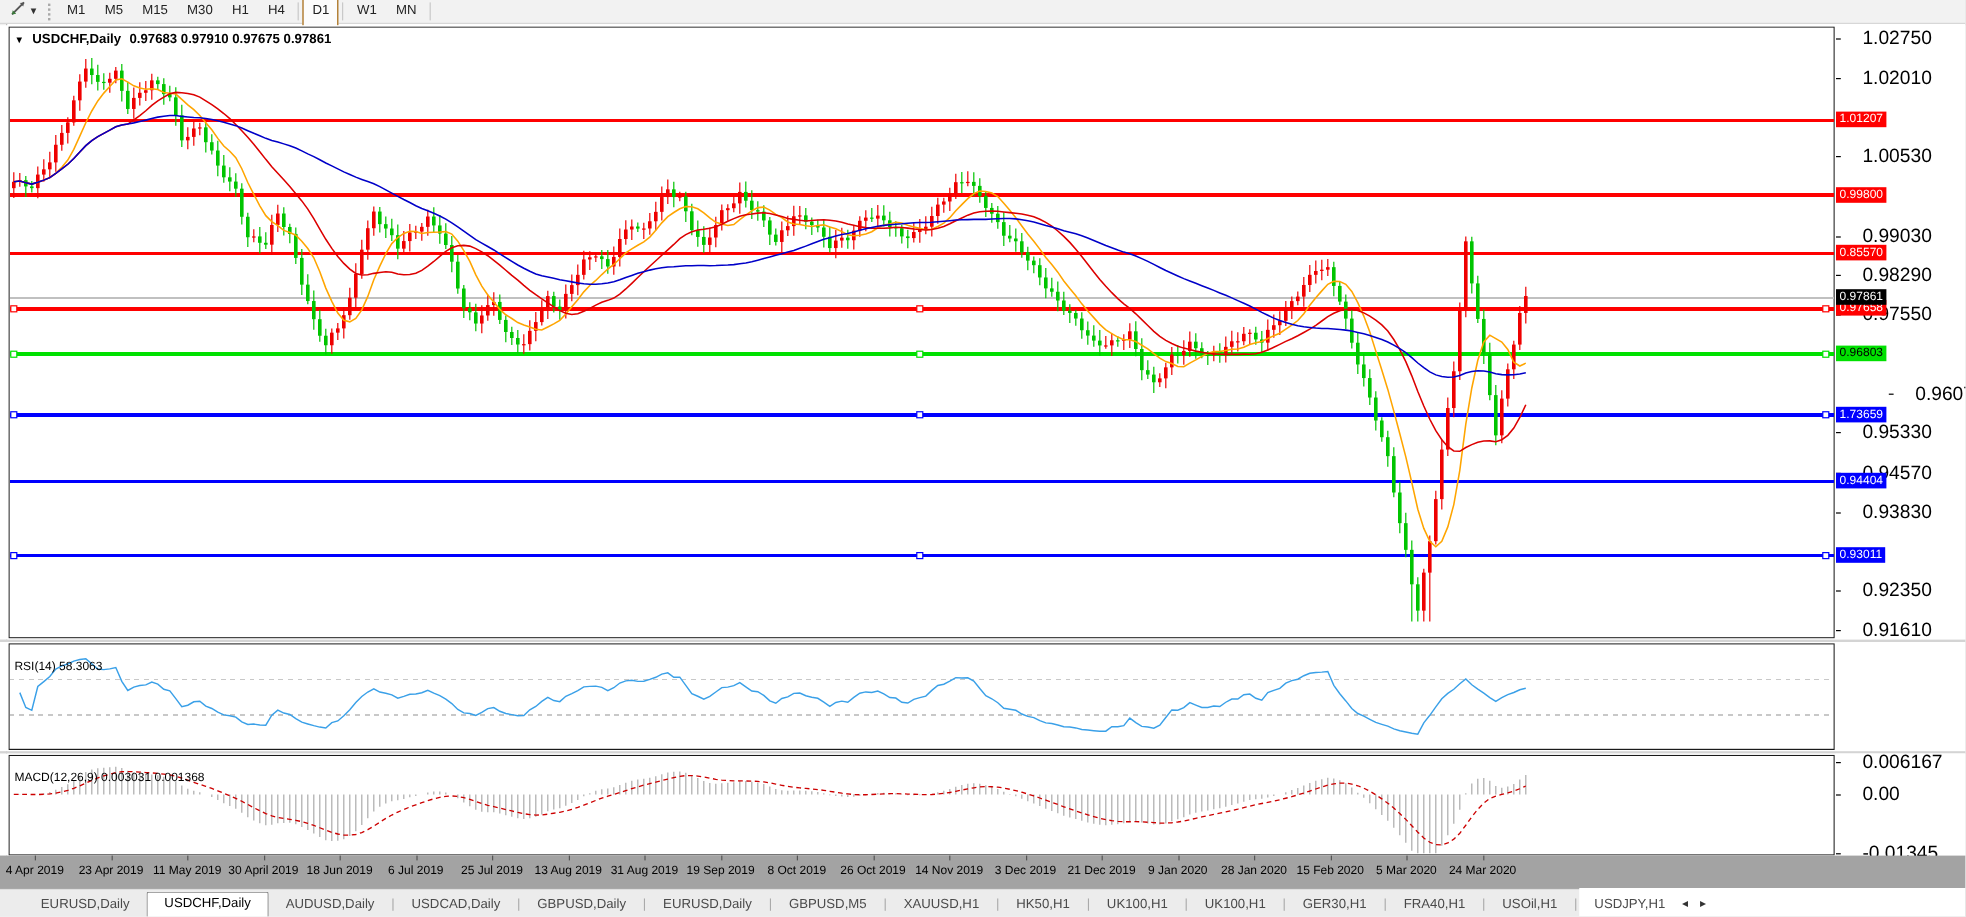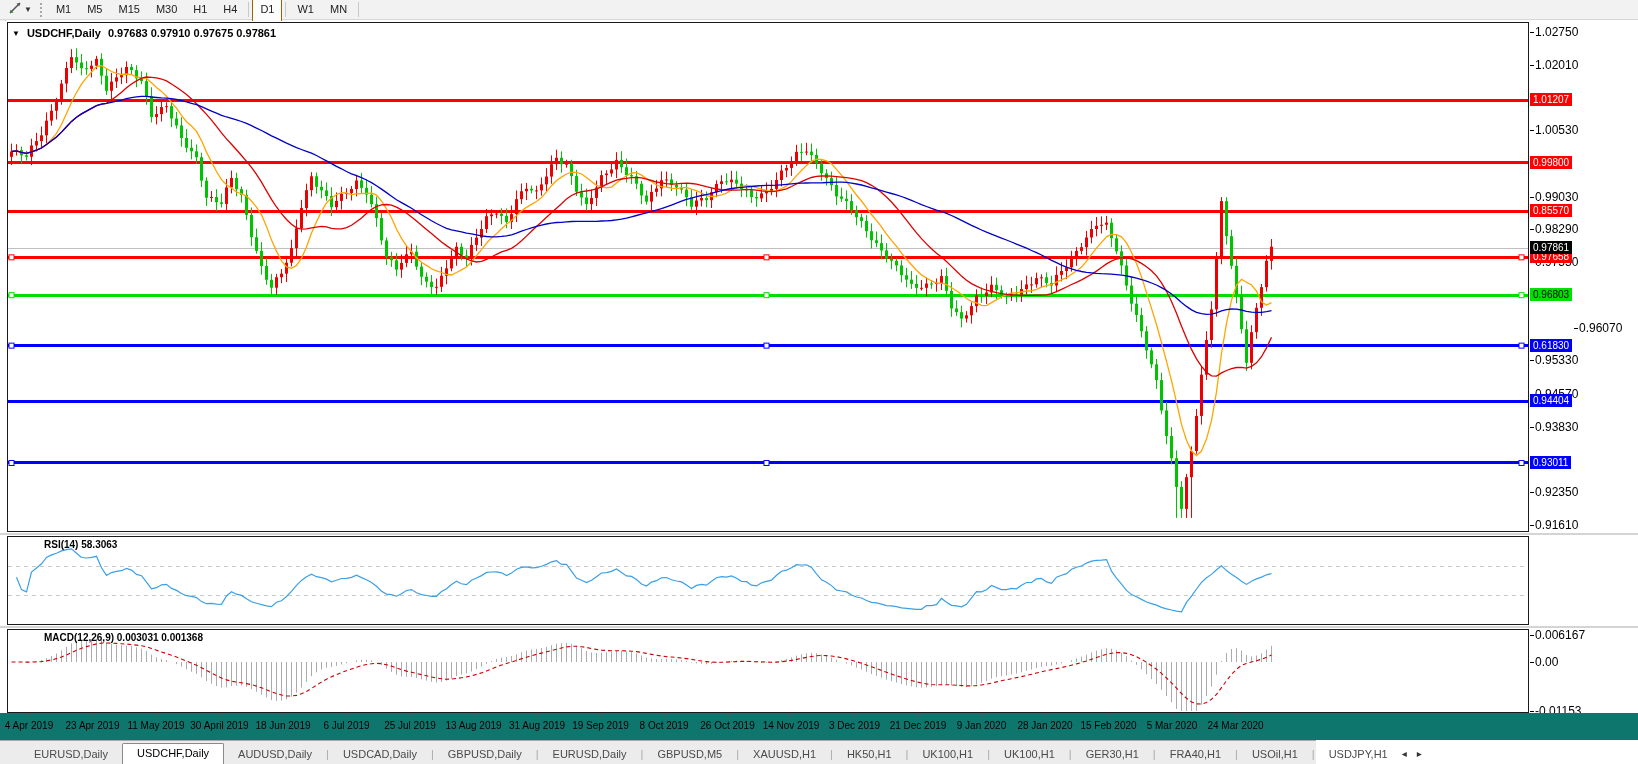--- a/index.html
+++ b/index.html
@@ -16,32 +16,32 @@
   
   .panel{position:absolute;left:0;width:1638px;background:#fff;}
   .main-panel{top:21px;height:512px;}
   .rsi-panel{top:535px;height:91px;}
   .macd-panel{top:628px;height:85px;}
   .panel svg{position:absolute;left:7px;top:1px;}
   .splitter{position:absolute;left:0;width:1638px;height:2px;background:#d4d4d4;cursor:row-resize;}
   .left-edge{position:absolute;left:0;top:20px;width:6px;height:720px;background:#f0f0f0;border-right:1px solid #bdbdbd;}
   .chart-title{position:absolute;left:12px;top:6px;font-size:11px;font-weight:bold;color:#000;display:flex;gap:7px;align-items:center;z-index:5;}
   .chart-title .dd{font-size:8px;}
-  .sub-title{position:absolute;left:12px;top:4px;font-size:10px;font-weight:bold;color:#000;z-index:5;margin-left:32px;}
+  .sub-title{position:absolute;left:12px;top:15px;font-size:10px;font-weight:normal;color:#000;z-index:5;}
   
   .axis{position:absolute;left:1530px;top:0;width:108px;height:100%;background:#fff;}
-  .axlbl{position:absolute;left:0;font-size:12px;color:#000;white-space:nowrap;padding-left:5px;line-height:11px;}
+  .axlbl{position:absolute;left:0;font-size:16px;color:#000;white-space:nowrap;padding-left:22px;line-height:11px;}
   .axlbl:before{content:"";position:absolute;left:0;top:5px;width:4px;border-top:1px solid #000;}
   .badge{position:absolute;left:0;font-size:10px;line-height:13px;padding:0 3px;color:#fff;white-space:nowrap;}
   .badge.red{background:#f00;}
   .badge.green{background:#00e000;color:#000;}
   .badge.blue{background:#0000ff;}
   .badge.black{background:#000;}
   
-  .date-axis{position:absolute;left:0;top:713px;width:1638px;height:27px;background:#0f766e;}
+  .date-axis{position:absolute;left:0;top:713px;width:1638px;height:27px;background:#a3a3a3;}
   .dlbl{position:absolute;top:7px;transform:translateX(-50%);font-size:10px;color:#000;white-space:nowrap;}
   .dtick{position:absolute;top:0;width:1px;height:4px;background:#555;}
   
   .tabbar{position:absolute;left:0;top:740px;width:1316px;height:24px;background:#ececec;border-top:1px solid #a8a8a8;display:flex;align-items:flex-end;padding-left:20px;}
   .tab{font-size:11px;color:#4a4a4a;padding:3px 14px 4px 14px;white-space:nowrap;cursor:default;}
   .tab.active{background:#fff;color:#000;border:1px solid #8a8a8a;border-bottom:none;border-radius:2px 2px 0 0;padding-bottom:5px;}
   .tab-sep{color:#aaa;font-size:11px;padding-bottom:4px;}
   .tab-nav{margin-left:auto;display:flex;gap:10px;padding:0 10px 5px 0;font-size:10px;color:#333;}
   .tab-nav span{cursor:default;}
 </style>
@@ -632,21 +632,21 @@
         <div class="axlbl" style="top: 334.372px;">0.95330</div>
         <div class="axlbl" style="top: 368.005px;">0.94570</div>
         <div class="axlbl" style="top: 400.754px;">0.93830</div>
         <div class="axlbl" style="top: 466.251px;">0.92350</div>
         <div class="axlbl" style="top: 499px;">0.91610</div>
         <div class="badge red" style="top: 72.2854px;">1.01207</div>
         <div class="badge red" style="top: 134.552px;">0.99800</div>
         <div class="badge red" style="top: 183.1px;">0.85570</div>
         <div class="badge red" style="top: 229.346px;">0.97658</div>
         <div class="badge green" style="top: 267.184px;">0.96803</div>
-        <div class="badge blue" style="top: 317.635px;">0.61830</div>
+        <div class="badge blue" style="top: 317.635px;">1.73659</div>
         <div class="badge blue" style="top: 373.352px;">0.94404</div>
         <div class="badge blue" style="top: 434.999px;">0.93011</div>
         <div class="badge black" style="top: 220.362px;">0.97861</div>
       </div>
   </div>
 
   <div class="splitter" style="top:533px"></div>
 
   <div class="panel rsi-panel">
     <div class="sub-title">RSI(14) 58.3063</div>
@@ -917,21 +917,21 @@
           <line x1="1249.5" x2="1249.5" y1="33" y2="26.5115913181344" stroke="#ababab" stroke-width="1"></line>
           <line x1="1254.5" x2="1254.5" y1="33" y2="24.325731918047772" stroke="#ababab" stroke-width="1"></line>
           <line x1="1259.5" x2="1259.5" y1="33" y2="20.669104927155594" stroke="#ababab" stroke-width="1"></line>
           <line x1="1264.5" x2="1264.5" y1="33" y2="16.85217294219136" stroke="#ababab" stroke-width="1"></line>
         </g>
         <polyline points="4.5,33.0 9.5,33.0 14.5,33.0 19.5,33.1 24.5,33.1 29.5,32.9 34.5,32.6 39.5,31.9 44.5,30.9 49.5,29.6 54.5,27.9 59.5,25.9 64.5,23.6 69.5,21.3 74.5,19.3 79.5,17.6 84.5,16.2 89.5,14.9 94.5,14.1 99.5,14.0 104.5,14.1 109.5,14.4 114.5,14.8 119.5,15.1 124.5,15.5 129.5,16.1 134.5,16.8 139.5,17.8 144.5,19.4 149.5,21.2 154.5,22.9 159.5,24.6 164.5,26.3 169.5,28.0 174.5,30.0 179.5,32.1 184.5,34.2 189.5,36.3 194.5,38.7 199.5,41.4 204.5,44.1 209.5,46.6 214.5,49.0 219.5,50.9 224.5,52.2 229.5,53.1 234.5,53.8 239.5,54.6 244.5,55.7 249.5,57.1 254.5,58.8 259.5,60.8 264.5,62.8 269.5,64.6 274.5,66.0 279.5,66.9 284.5,67.0 289.5,66.4 294.5,64.8 299.5,62.4 304.5,59.4 309.5,56.2 314.5,53.0 319.5,50.2 324.5,47.7 329.5,45.6 334.5,43.5 339.5,41.7 344.5,39.9 349.5,38.2 354.5,36.7 359.5,35.5 364.5,34.7 369.5,34.3 374.5,34.7 379.5,35.7 384.5,37.1 389.5,38.9 394.5,40.6 399.5,42.1 404.5,43.2 409.5,44.4 414.5,45.6 419.5,46.8 424.5,48.0 429.5,49.1 434.5,49.8 439.5,50.2 444.5,50.1 449.5,49.5 454.5,48.7 459.5,47.9 464.5,46.8 469.5,45.4 474.5,43.9 479.5,42.0 484.5,40.0 489.5,38.0 494.5,36.1 499.5,34.5 504.5,33.0 509.5,31.5 514.5,29.8 519.5,28.2 524.5,26.7 529.5,25.3 534.5,24.1 539.5,22.8 544.5,21.5 549.5,20.2 554.5,19.0 559.5,17.9 564.5,17.3 569.5,17.3 574.5,17.7 579.5,18.5 584.5,19.5 589.5,20.4 594.5,21.1 599.5,21.5 604.5,21.8 609.5,21.8 614.5,21.8 619.5,21.9 624.5,22.2 629.5,22.6 634.5,23.4 639.5,24.4 644.5,25.4 649.5,26.3 654.5,27.0 659.5,27.6 664.5,28.0 669.5,28.5 674.5,29.0 679.5,29.6 684.5,30.4 689.5,31.2 694.5,32.0 699.5,32.6 704.5,33.1 709.5,33.3 714.5,33.3 719.5,33.1 724.5,32.8 729.5,32.6 734.5,32.4 739.5,32.4 744.5,32.5 749.5,32.7 754.5,32.9 759.5,33.1 764.5,33.2 769.5,33.1 774.5,32.7 779.5,32.1 784.5,31.4 789.5,30.4 794.5,29.4 799.5,28.4 804.5,27.5 809.5,26.8 814.5,26.5 819.5,26.6 824.5,27.0 829.5,27.7 834.5,28.7 839.5,29.9 844.5,31.2 849.5,32.7 854.5,34.3 859.5,36.0 864.5,37.8 869.5,39.6 874.5,41.4 879.5,43.3 884.5,45.1 889.5,46.8 894.5,48.4 899.5,50.0 904.5,51.5 909.5,52.9 914.5,54.0 919.5,54.9 924.5,55.5 929.5,55.8 934.5,55.8 939.5,55.7 944.5,55.9 949.5,56.2 954.5,56.5 959.5,56.9 964.5,56.9 969.5,56.6 974.5,56.0 979.5,55.2 984.5,54.1 989.5,52.9 994.5,51.8 999.5,50.7 1004.5,49.7 1009.5,48.6 1014.5,47.6 1019.5,46.4 1024.5,45.3 1029.5,44.0 1034.5,42.8 1039.5,41.6 1044.5,40.6 1049.5,39.6 1054.5,38.6 1059.5,37.5 1064.5,36.2 1069.5,34.9 1074.5,33.4 1079.5,31.9 1084.5,30.2 1089.5,28.5 1094.5,26.9 1099.5,25.3 1104.5,24.2 1109.5,23.6 1114.5,23.6 1119.5,24.4 1124.5,25.8 1129.5,27.8 1134.5,30.3 1139.5,33.3 1144.5,36.7 1149.5,40.3 1154.5,44.4 1159.5,49.0 1164.5,53.8 1169.5,59.1 1174.5,64.5 1179.5,69.3 1184.5,72.9 1189.5,74.9 1194.5,75.1 1199.5,73.5 1204.5,70.3 1209.5,65.4 1214.5,58.7 1219.5,51.7 1224.5,45.4 1229.5,40.2 1234.5,36.4 1239.5,34.4 1244.5,33.0 1249.5,31.7 1254.5,30.2 1259.5,28.3 1264.5,26.0" fill="none" stroke="#cc0000" stroke-width="1.1" stroke-dasharray="4 3"></polyline>
       </svg>
     <div class="axis" id="macd-axis">
         <div class="axlbl" style="top: 2.4819px;">0.006167</div>
         <div class="axlbl" style="top: 29px;">0.00</div>
-        <div class="axlbl" style="top: 78px;">-0.01153</div>
+        <div class="axlbl" style="top: 78px;">-0.01345</div>
       </div>
   </div>
 
   <div class="date-axis" id="date-axis">
       <div class="dtick" style="left: 29px;"></div>
       <div class="dlbl" style="left: 29px;">4 Apr 2019</div>
       <div class="dtick" style="left: 92.5px;"></div>
       <div class="dlbl" style="left: 92.5px;">23 Apr 2019</div>
       <div class="dtick" style="left: 156px;"></div>
       <div class="dlbl" style="left: 156px;">11 May 2019</div>

